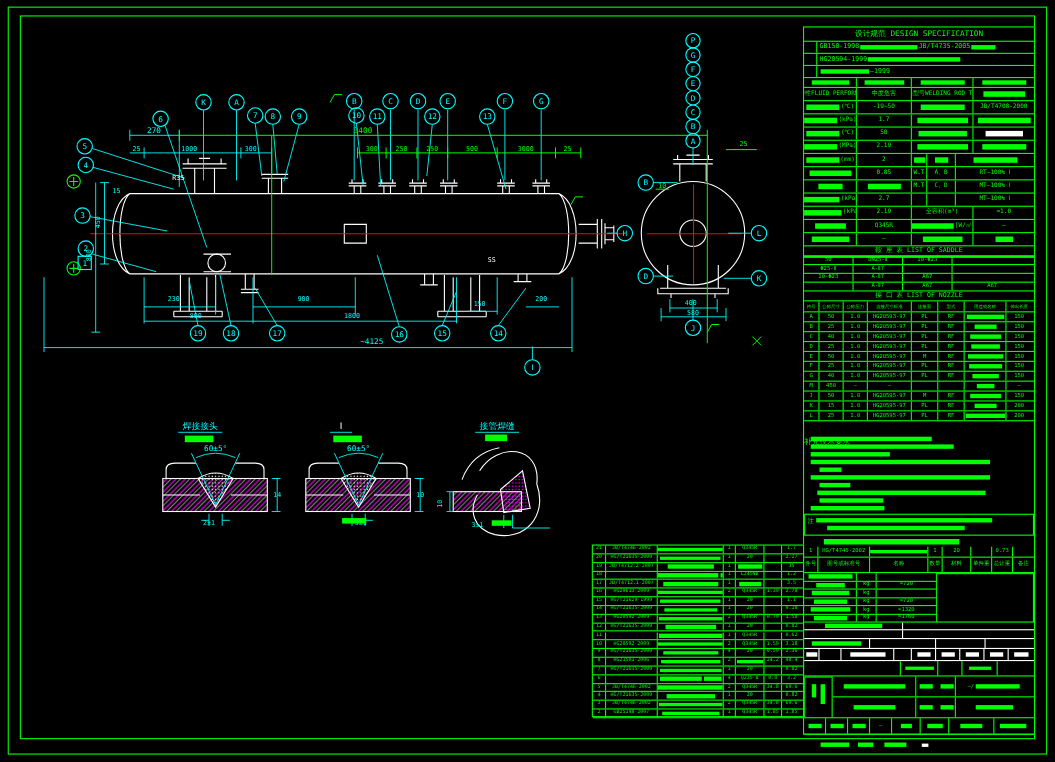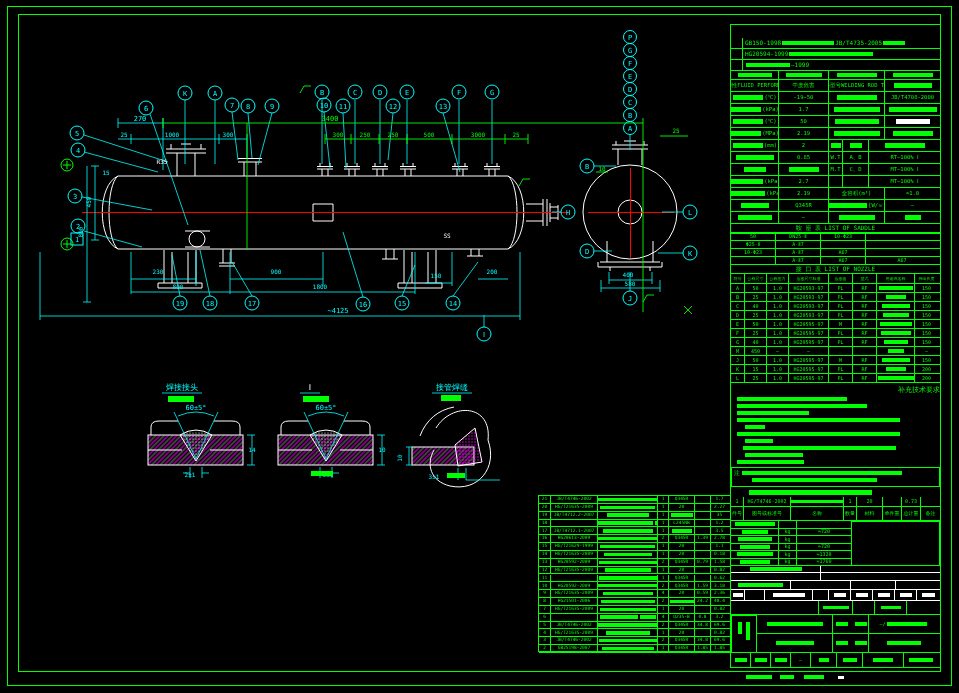--- a/index.html
+++ b/index.html
@@ -199,20 +199,25 @@
         <rect x="441" y="395" width="20" height="6" fill="#00ff00"></rect>
         <rect x="311" y="471" width="22" height="5" fill="#00ff00"></rect>
         <rect x="447" y="473" width="18" height="5" fill="#00ff00"></rect>
         <rect x="713" y="524" width="20" height="5" fill="#00ff00"></rect>
         <rect x="746" y="675" width="26" height="4" fill="#00ff00"></rect>
         <rect x="780" y="675" width="14" height="4" fill="#00ff00"></rect>
         <rect x="804" y="675" width="20" height="4" fill="#00ff00"></rect>
         <rect x="838" y="676" width="6" height="3" fill="#fff"></rect>
       </svg></div>
   <div id="panel" class="abs panelbox" style="left:730px;top:24px;width:211px;height:644px;">
+      <div class="abs row" style="left: 0px; top: 0px; width: 209px; height: 13px; border-bottom: 1px solid rgb(0, 255, 0);">
+        <div class="cell" style="width: 209px; font-size: 7px; border-right: none; color: rgb(0, 255, 0);">
+          <span>设计规范  DESIGN SPECIFICATION</span>
+        </div>
+      </div>
       <div class="abs row" style="left: 0px; top: 13px; width: 209px; height: 11px; border-bottom: 1px solid rgb(0, 255, 0);">
         <div class="cell" style="width: 12px; font-size: 6px; border-right: 1px solid rgb(0, 255, 0); color: rgb(0, 255, 0);">
           <span> </span>
         </div>
         <div class="cell left" style="width: 197px; font-size: 6px; border-right: none; color: rgb(0, 255, 0);">
           <span>GB150-1998</span>
           <i class="b" style="width:52px"></i>
           <span>JB/T4735-2005</span>
           <i class="b" style="width:22px"></i>
         </div>
@@ -815,21 +820,21 @@
         <div class="cell" style="width: 24px; font-size: 5px; border-right: 1px solid rgb(0, 255, 0); color: rgb(0, 255, 0);">
           <span>RF</span>
         </div>
         <div class="cell" style="width: 38px; font-size: 5px; border-right: 1px solid rgb(0, 255, 0); color: rgb(0, 255, 0);">
           <i class="b" style="width:36px"></i>
         </div>
         <div class="cell" style="width: 23px; font-size: 5px; border-right: none; color: rgb(0, 255, 0);">
           <span>200</span>
         </div>
       </div>
-      <div class="abs" style="left: 0px; width: 209px; top: 360px; height: 10px; color: rgb(0, 255, 0); font-size: 7px; text-align: right; line-height: 10px;">补充技术要求</div>
+      <div class="abs" style="left: 0px; width: 209px; top: 372px; height: 10px; color: rgb(0, 255, 0); font-size: 7px; text-align: left; line-height: 10px;">补充技术要求</div>
       <div class="gb" style="left: 6px; top: 372px; width: 110px; height: 4px;"></div>
       <div class="gb" style="left: 6px; top: 379px; width: 130px; height: 4px;"></div>
       <div class="gb" style="left: 6px; top: 386px; width: 72px; height: 4px;"></div>
       <div class="gb" style="left: 6px; top: 393px; width: 163px; height: 4px;"></div>
       <div class="gb" style="left: 14px; top: 400px; width: 20px; height: 4px;"></div>
       <div class="gb" style="left: 6px; top: 407px; width: 163px; height: 4px;"></div>
       <div class="gb" style="left: 14px; top: 414px; width: 28px; height: 4px;"></div>
       <div class="gb" style="left: 12px; top: 421px; width: 153px; height: 4px;"></div>
       <div class="gb" style="left: 14px; top: 428px; width: 58px; height: 4px;"></div>
       <div class="gb" style="left: 6px; top: 435px; width: 67px; height: 4px;"></div>

